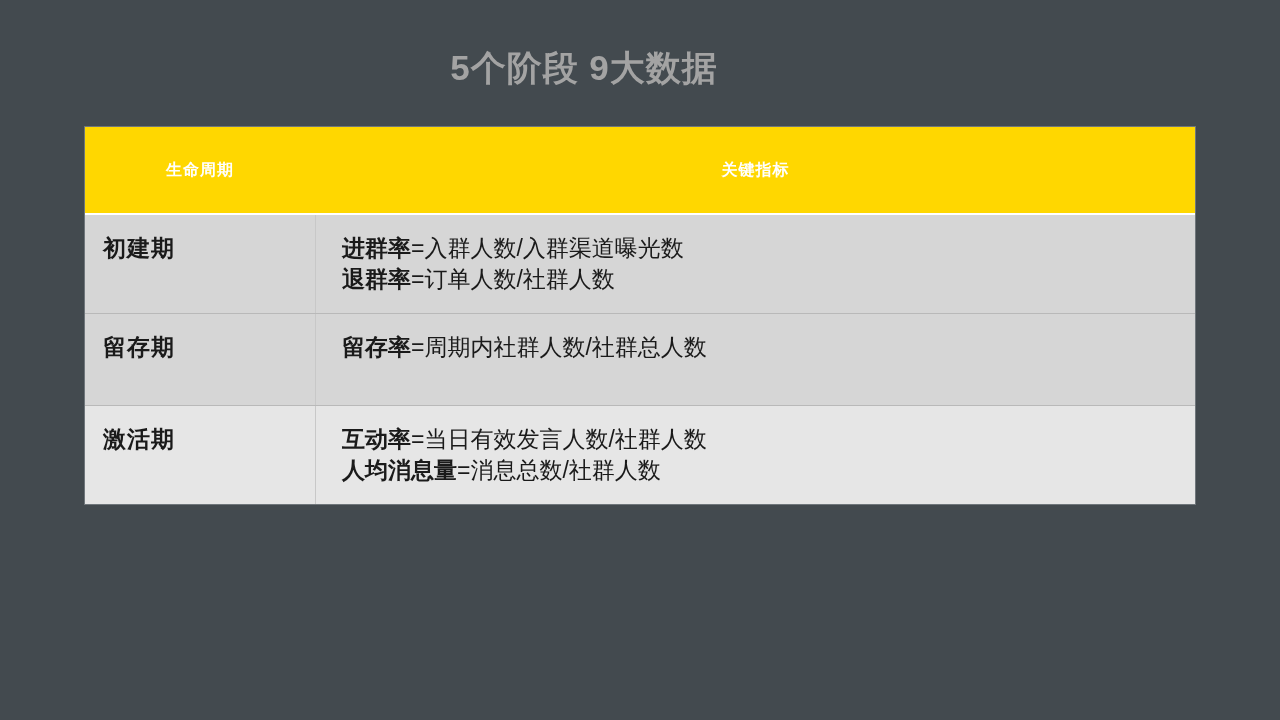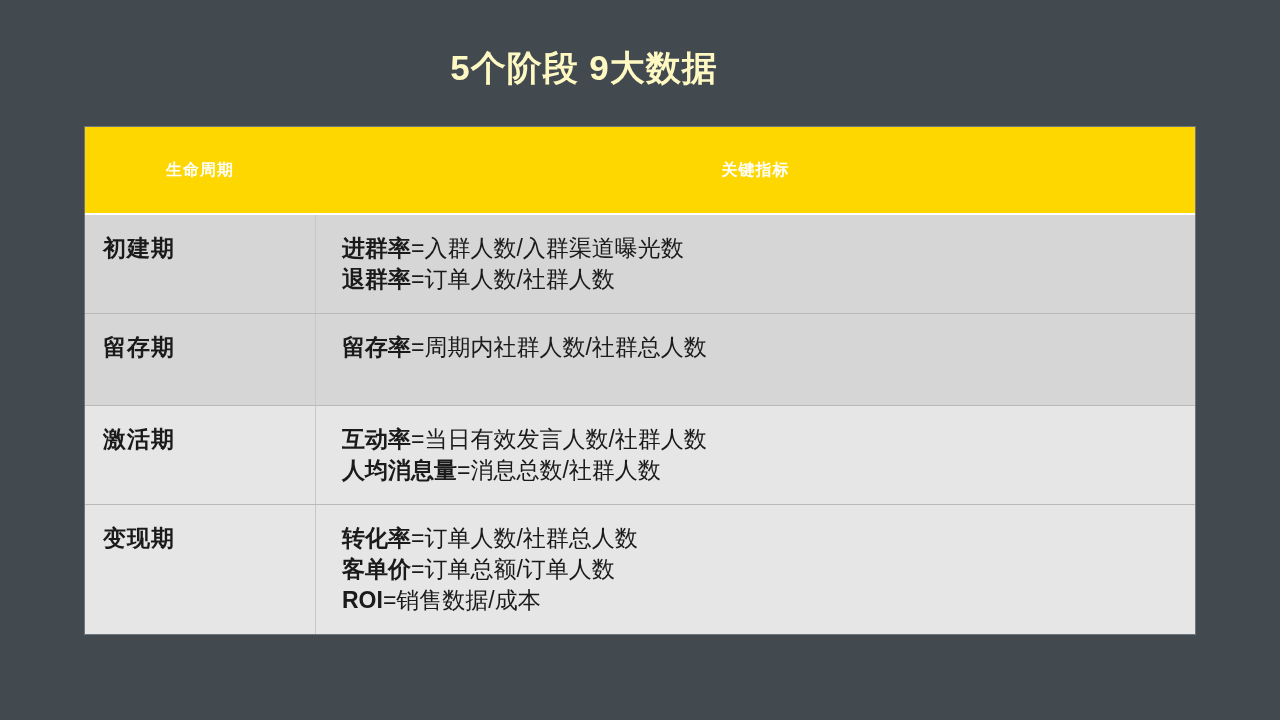--- a/index.html
+++ b/index.html
@@ -18,21 +18,21 @@
     width: 1280px;
     height: 720px;
     background: #434a4f;
   }
   .slide-title {
     position: absolute;
     top: 46px;
     left: 0;
     width: 1168px;
     text-align: center;
-    color: #fef9c3;
+    color: #a3a3a3;
     font-size: 35px;
     font-weight: bold;
     letter-spacing: 1px;
     line-height: 44px;
   }
   .table-wrap {
     position: absolute;
     left: 84px;
     top: 126px;
     width: 1112px;
@@ -141,26 +141,18 @@
         </tr>
 
         <tr>
           <td class="stage-cell alt col-stage">激活期</td>
           <td class="metrics-cell alt">
             <div class="metric-line"><b>互动率</b><span>=当日有效发言人数/社群人数</span></div>
             <div class="metric-line"><b>人均消息量</b><span>=消息总数/社群人数</span></div>
           </td>
         </tr>
 
-        <tr>
-          <td class="stage-cell alt col-stage">变现期</td>
-          <td class="metrics-cell alt">
-            <div class="metric-line"><b>转化率</b><span>=订单人数/社群总人数</span></div>
-            <div class="metric-line"><b>客单价</b><span>=订单总额/订单人数</span></div>
-            <div class="metric-line"><b>ROI</b><span>=销售数据/成本</span></div>
-          </td>
-        </tr>
 
       </tbody>
     </table>
   </div>
 
 </div>
 
 </body></html>

